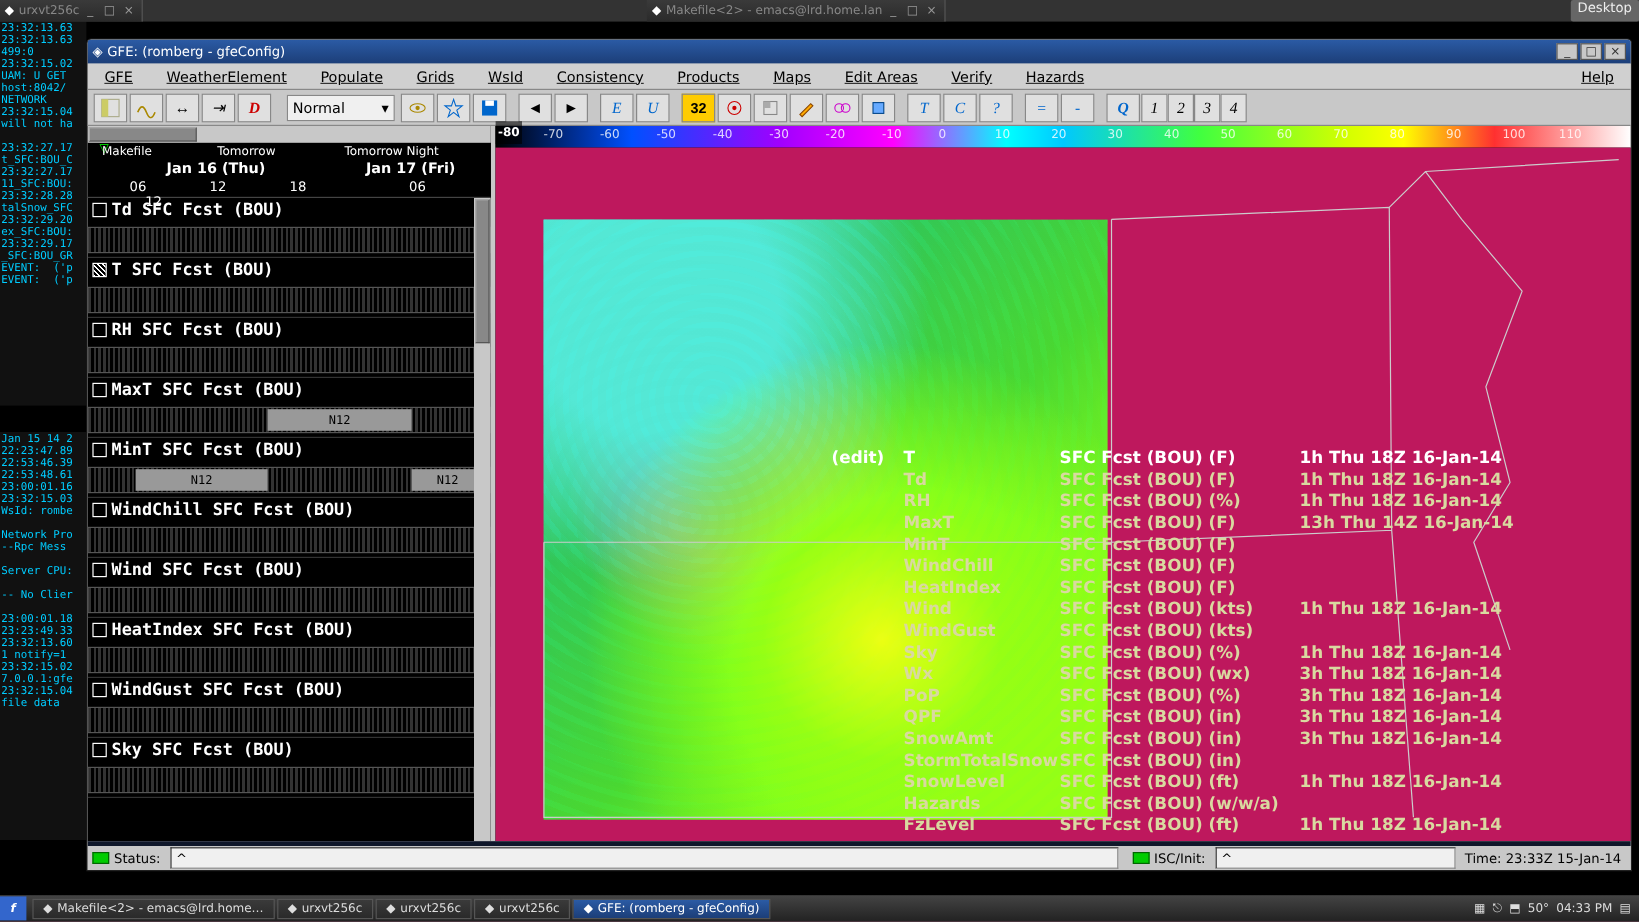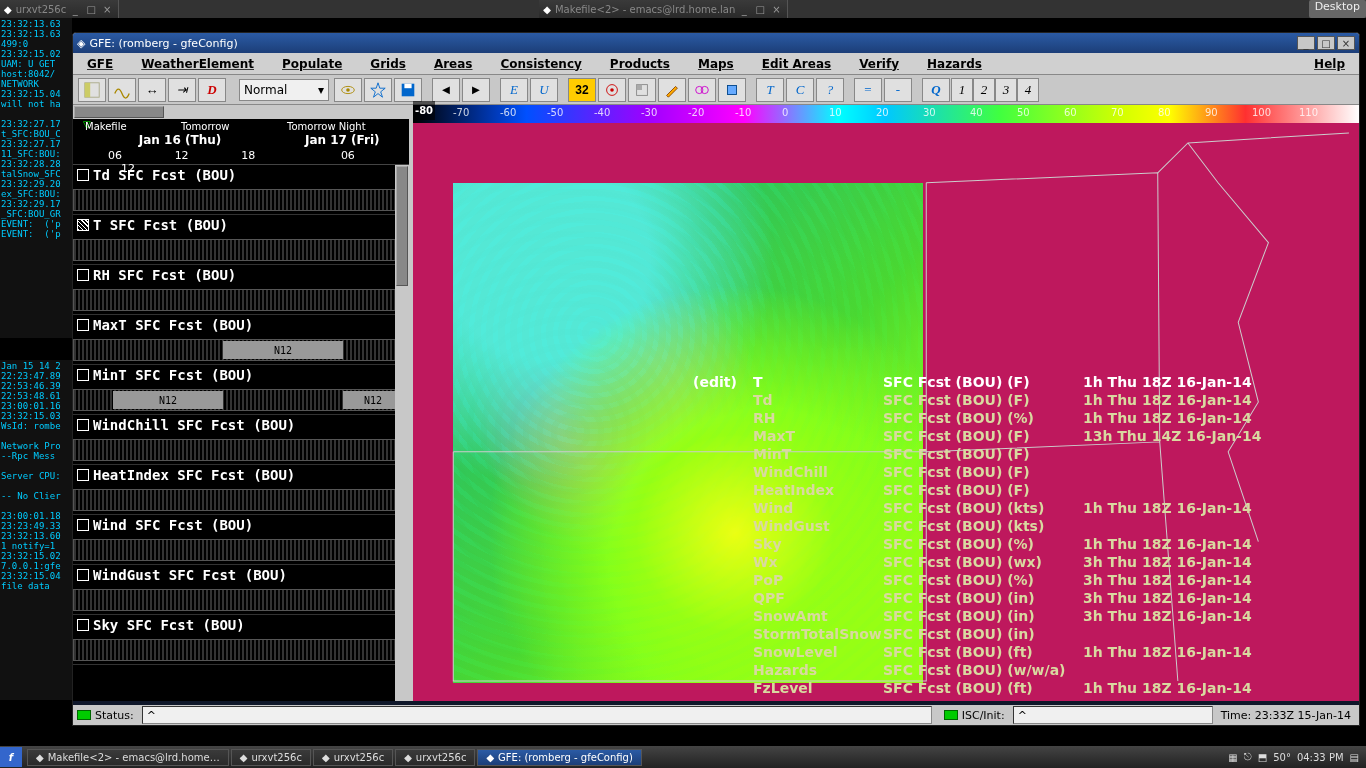--- a/index.html
+++ b/index.html
@@ -17,21 +17,21 @@
 .term { position: absolute; font: 9px/10px monospace; color: #0cf; white-space: pre; background: #111; padding: 1px; }
 
 
 .gfe { position: absolute; left: 72px; top: 32px; width: 1288px; height: 694px; background: #c8c8c8; border: 1px solid #222; border-radius: 4px 4px 0 0; overflow: hidden; }
 .gfe .titlebar { height: 20px; background: linear-gradient(#2b5ba5,#1c3e78); color: #fff; display: flex; align-items: center; font-size: 11px; padding: 0 4px; }
 .gfe .titlebar .ti { margin-right: 4px; }
 .gfe .titlebar .wbtns { margin-left: auto; display: flex; }
 .gfe .titlebar .wb { width: 18px; height: 14px; margin-left: 2px; background: #c8c8c8; color: #333; display: flex; align-items: center; justify-content: center; font-size: 10px; border: 1px solid #555; }
 
 .menubar { height: 22px; background: #d0d0d0; border-bottom: 1px solid #888; display: flex; align-items: center; font-size: 12px; }
-.menubar span { padding: 0 14px; text-decoration: underline; text-decoration-color: #333; cursor: default; font-weight: bold; }
+.menubar span { padding: 0 14px; text-decoration: underline; text-decoration-color: #333; cursor: default; }
 .menubar .grow { flex: 1; }
 
 .toolbar { height: 30px; background: #c8c8c8; border-bottom: 1px solid #888; display: flex; align-items: center; padding: 0 4px; }
 .toolbar .tbtn { width: 28px; height: 24px; margin: 0 1px; background: #e0e0e0; border: 1px solid #888; display: flex; align-items: center; justify-content: center; font-size: 13px; font-style: italic; font-family: serif; }
 .toolbar .tbtn svg { width: 18px; height: 18px; }
 .toolbar .sel { width: 90px; height: 22px; background: #f0f0f0; border: 1px solid #888; margin: 0 4px; font-size: 12px; padding: 0 4px; display: flex; align-items: center; justify-content: space-between; }
 .toolbar .sep { width: 8px; }
 .toolbar .nbtn { background: #e0e0e0; border: 1px solid #888; width: 22px; height: 24px; display: flex; align-items: center; justify-content: center; font-size: 13px; font-style: italic; font-family: serif; }
 
 
@@ -183,21 +183,21 @@
       <div class="wb">□</div>
       <div class="wb">×</div>
     </div>
   </div>
 
   <div class="menubar">
     <span>GFE</span>
     <span>WeatherElement</span>
     <span>Populate</span>
     <span>Grids</span>
-    <span>Areas</span>
+    <span>WsId</span>
     <span>Consistency</span>
     <span>Products</span>
     <span>Maps</span>
     <span>Edit Areas</span>
     <span>Verify</span>
     <span>Hazards</span>
     <span class="grow"></span>
     <span>Help</span>
   </div>
 
@@ -342,26 +342,26 @@
             <div class="chip" style="left:40px;width:110px">N12</div>
             <div class="chip" style="left:270px;width:60px">N12</div>
           </div>
           <div class="werow">
             <div class="chk"></div>
             <div class="lbl">WindChill SFC  Fcst (BOU)</div>
             <div class="bar"></div>
           </div>
           <div class="werow">
             <div class="chk"></div>
+            <div class="lbl">Wind SFC  Fcst (BOU)</div>
+            <div class="bar"></div>
+          </div>
+          <div class="werow">
+            <div class="chk"></div>
             <div class="lbl">HeatIndex SFC  Fcst (BOU)</div>
-            <div class="bar"></div>
-          </div>
-          <div class="werow">
-            <div class="chk"></div>
-            <div class="lbl">Wind SFC  Fcst (BOU)</div>
             <div class="bar"></div>
           </div>
           <div class="werow">
             <div class="chk"></div>
             <div class="lbl">WindGust SFC  Fcst (BOU)</div>
             <div class="bar"></div>
           </div>
           <div class="werow">
             <div class="chk"></div>
             <div class="lbl">Sky SFC  Fcst (BOU)</div>

